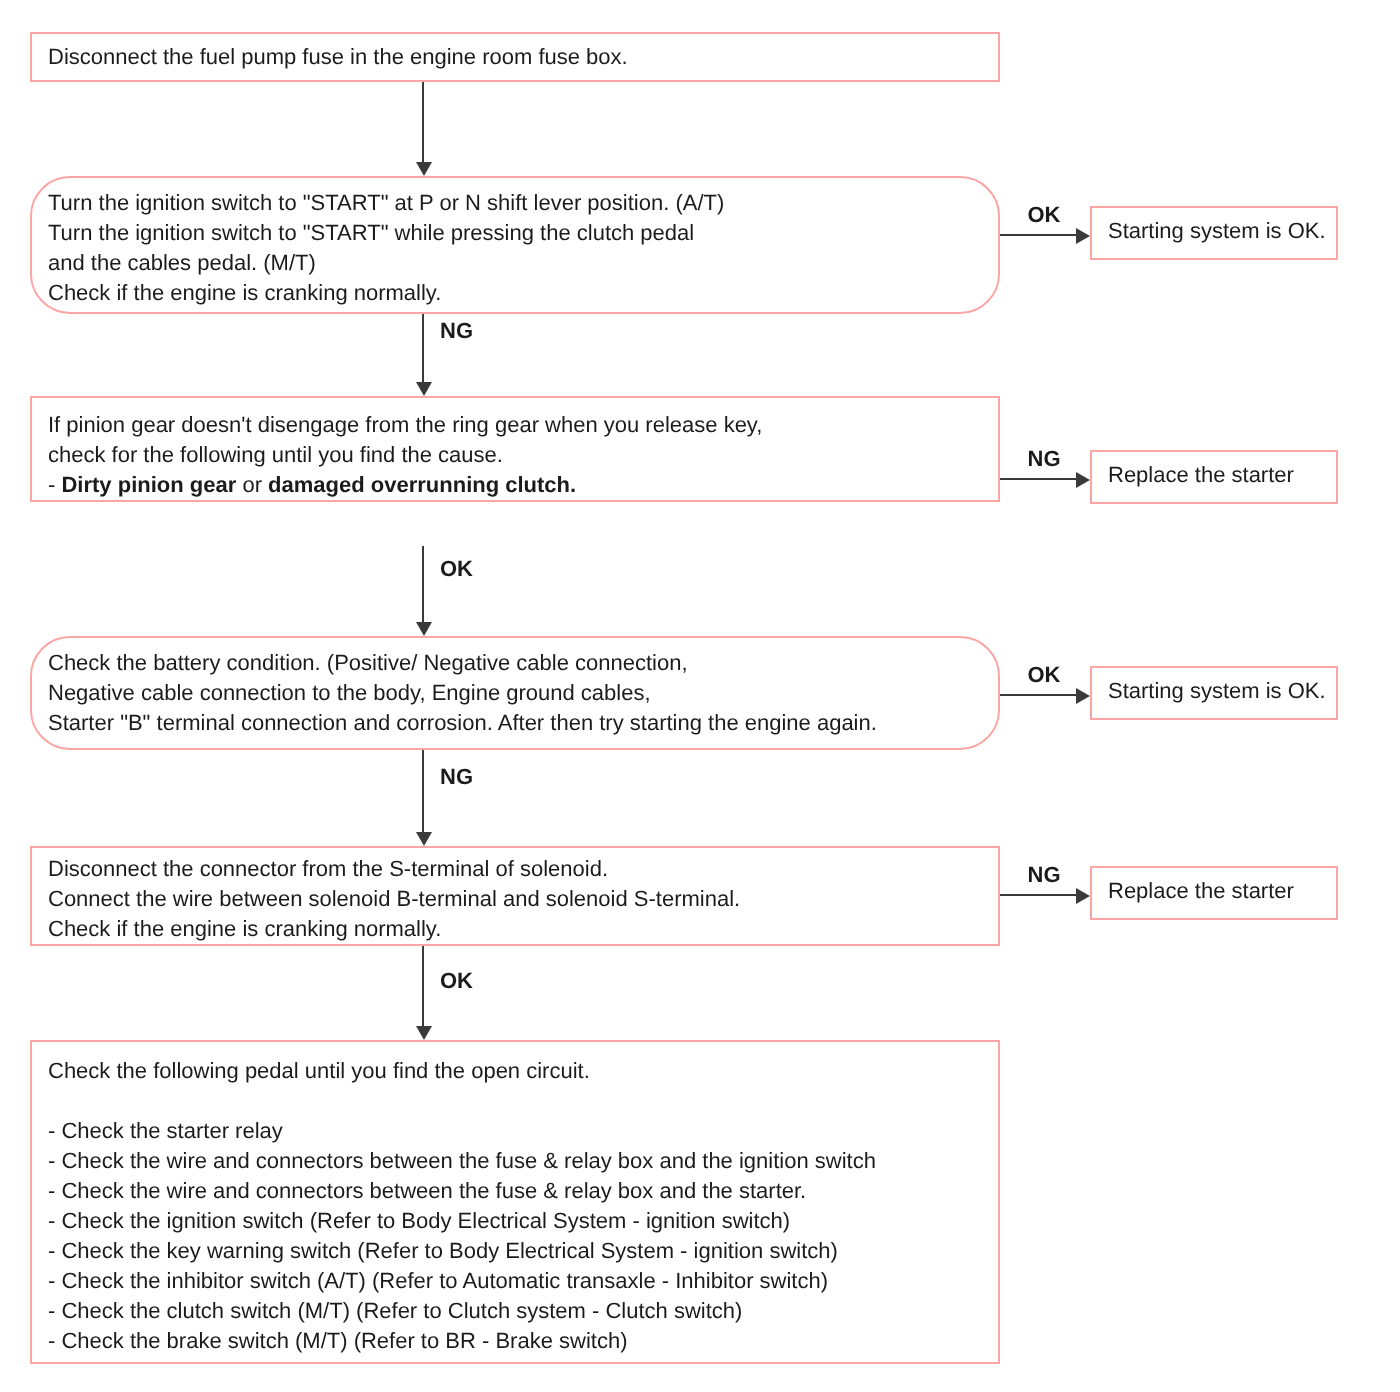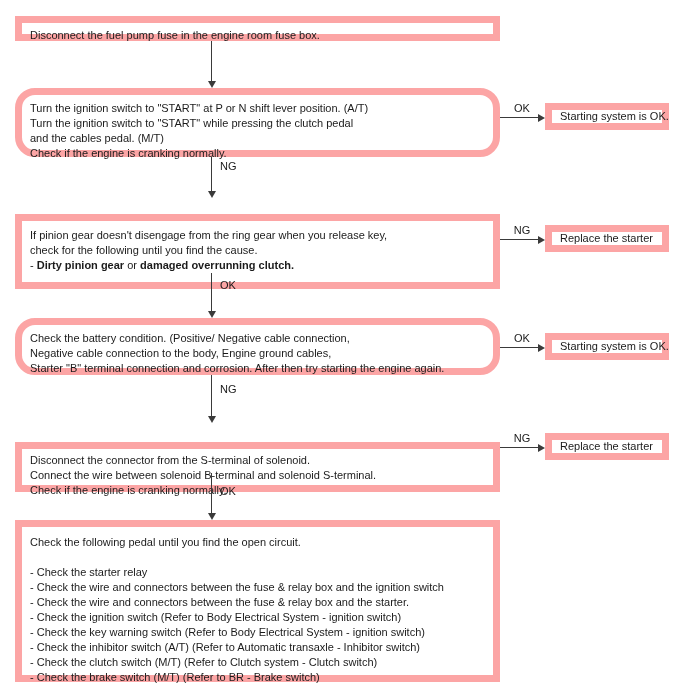--- a/index.html
+++ b/index.html
@@ -8,21 +8,21 @@
     width:700px;height:696px;
     background:#ffffff;
     font-family:"Liberation Sans","DejaVu Sans",sans-serif;
     font-size:11px;
     color:#1b1b1b;
     overflow:hidden;
   }
   .box{
     position:absolute;
     background:#ffffff;
-    border:7px solid #fca5a5;
+    border:1px solid #fca5a5;
     box-sizing:border-box;
   }
   .main{left:15px;width:485px;padding:5px 8px 0 8px;}
   .result{
     left:545px;width:124px;height:27px;
     display:flex;align-items:center;
     padding-left:8px;
   }
   .line{line-height:15px;white-space:nowrap;}
   .b{font-weight:bold;}
@@ -36,21 +36,21 @@
     border-top:7px solid #3a3a3a;
   }
   .arrow-h{position:absolute;height:1px;background:#3a3a3a;}
   .arrow-h .head{
     position:absolute;right:-7px;top:-3.5px;
     width:0;height:0;
     border-top:4px solid transparent;
     border-bottom:4px solid transparent;
     border-left:7px solid #3a3a3a;
   }
-  .lbl{position:absolute;line-height:13px;}
+  .lbl{position:absolute;line-height:13px;font-weight:bold;}
   .lbl-side{width:44px;text-align:center;}
 </style>
 </head>
 <body>
 
 <div id="stage">
 
   <div class="box main" style="top:16px;height:25px;">
     <div class="line">Disconnect the fuel pump fuse in the engine room fuse box.</div>
   </div>
@@ -72,21 +72,21 @@
     </div>
   <div class="box result" style="top:103px;">
     <span class="line">Starting system is OK.</span>
   </div>
 
   <div class="arrow-v" style="left:211px;top:157px;height:34px;">
       <span class="head"></span>
     </div>
   <div class="lbl" style="left:220px;top:160px;">NG</div>
 
-  <div class="box main" style="top:214px;height:75px;padding-top:7px;">
+  <div class="box main" style="top:198px;height:53px;padding-top:7px;">
     <div class="line">If pinion gear doesn't disengage from the ring gear when you release key,</div>
     <div class="line">check for the following until you find the cause.</div>
     <div class="line"><span>- </span><span class="b">Dirty pinion gear</span><span> or </span><span class="b">damaged overrunning clutch.</span></div>
   </div>
 
   <div class="lbl lbl-side" style="left:500px;top:224px;">NG</div>
   <div class="arrow-h" style="left:500px;top:239px;width:38px;">
       <span class="head"></span>
     </div>
   <div class="box result" style="top:225px;">
@@ -110,21 +110,21 @@
     </div>
   <div class="box result" style="top:333px;">
     <span class="line">Starting system is OK.</span>
   </div>
 
   <div class="arrow-v" style="left:211px;top:375px;height:41px;">
       <span class="head"></span>
     </div>
   <div class="lbl" style="left:220px;top:383px;">NG</div>
 
-  <div class="box main" style="top:423px;height:50px;padding-top:4px;margin-top:19px;">
+  <div class="box main" style="top:423px;height:50px;padding-top:4px;">
     <div class="line">Disconnect the connector from the S-terminal of solenoid.</div>
     <div class="line">Connect the wire between solenoid B-terminal and solenoid S-terminal.</div>
     <div class="line">Check if the engine is cranking normally.</div>
   </div>
 
   <div class="lbl lbl-side" style="left:500px;top:432px;">NG</div>
   <div class="arrow-h" style="left:500px;top:447px;width:38px;">
       <span class="head"></span>
     </div>
   <div class="box result" style="top:433px;">

